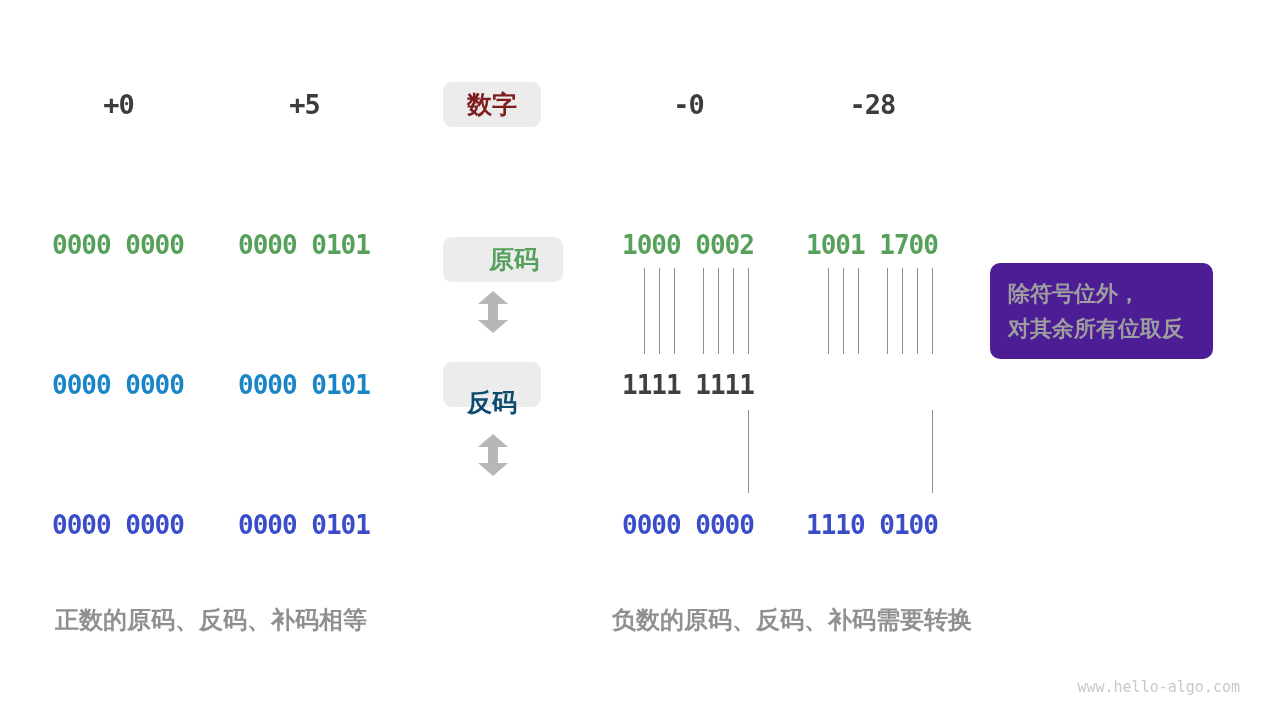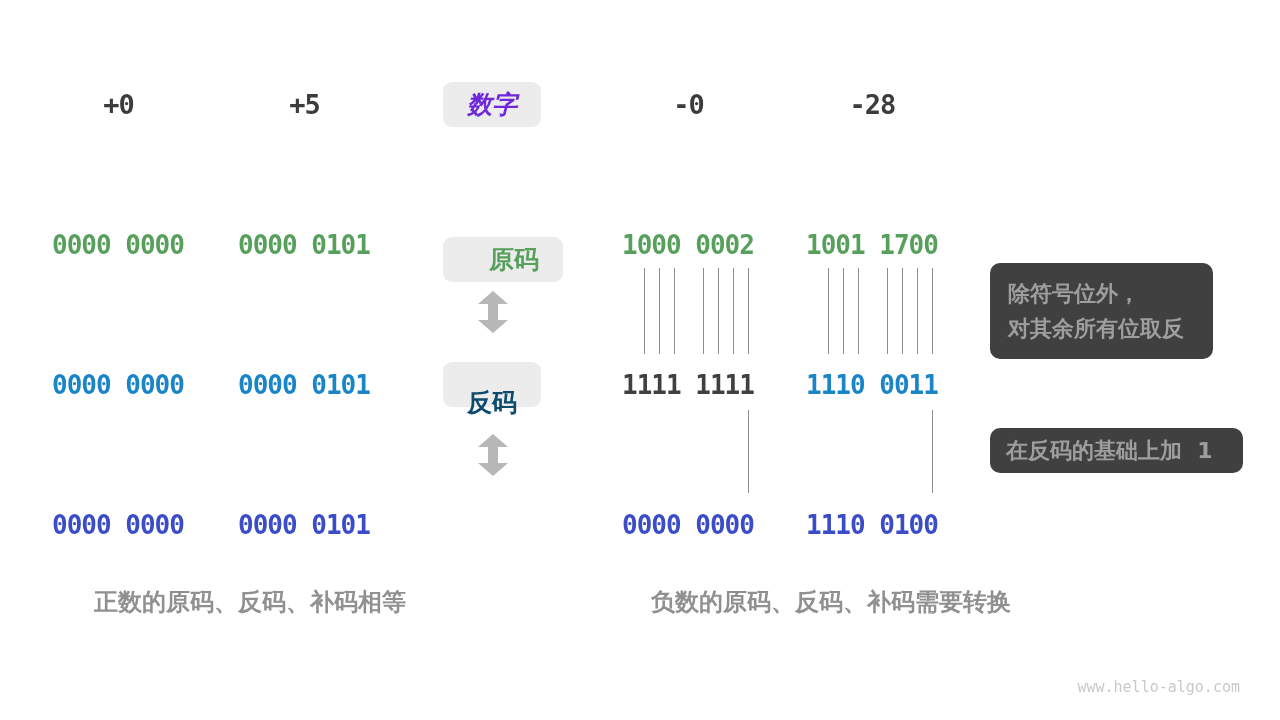--- a/index.html
+++ b/index.html
@@ -25,61 +25,60 @@
 
   
   .tick{position:absolute;width:1px;background:#8E8E8E;}
   .tick-a{top:268px;height:86px;}
   .tick-b{top:410px;height:83px;}
 
   
   .updown{position:absolute;left:477px;width:32px;height:42px;}
 
   
-  .note{position:absolute;background:#404040;border-radius:10px;color:#9E9E9E;
+  .note{position:absolute;background:#4c1d95;border-radius:10px;color:#9E9E9E;
         font-weight:bold;font-size:22px;}
   .note1{left:990px;top:263px;width:223px;height:96px;display:flex;
          flex-direction:column;justify-content:center;padding-left:18px;
          box-sizing:border-box;line-height:35px;}
   .note2{left:990px;top:428px;width:253px;height:45px;display:flex;
          align-items:center;padding-left:16px;box-sizing:border-box;white-space:pre;}
 
   
-  .caption{position:absolute;top:586px;font-weight:bold;font-size:24px;color:#909090;margin-left:39px;}
+  .caption{position:absolute;top:604px;font-weight:bold;font-size:24px;color:#909090;}
   .caption-left{left:55px;} .caption-right{left:612px;}
 
   
   .watermark{position:absolute;right:40px;top:678px;
              font-family:"DejaVu Sans Mono",monospace;font-size:15px;color:#C9C9C9;}
 </style>
 </head>
 <body>
 
 <div id="canvas">
 
   <div class="num-header c0">+0</div>
   <div class="num-header c1">+5</div>
   <div class="num-header c2">-0</div>
   <div class="num-header c3">-28</div>
   <div class="pill" style="top:82px;">
-    <span style="color: #6d28d9; font-style: italic;">数字</span>
+    <span style="color: #7f1d1d;">数字</span>
   </div>
 
   <div class="binval row0 c0" style="color: rgb(86, 160, 92);">0000 0000</div>
   <div class="binval row0 c1" style="color: rgb(86, 160, 92);">0000 0101</div>
   <div class="binval row0 c2" style="color: rgb(86, 160, 92);">1000 0002</div>
   <div class="binval row0 c3" style="color: rgb(86, 160, 92);">1001 1700</div>
   <div class="pill" style="top:237px;padding-left:22px;">
     <span style="color: rgb(86, 160, 92);">原码</span>
   </div>
 
   <div class="binval row1 c0" style="color: rgb(25, 133, 199);">0000 0000</div>
   <div class="binval row1 c1" style="color: rgb(25, 133, 199);">0000 0101</div>
   <div class="binval row1 c2" style="color: #404040;">1111 1111</div>
-  <div class="binval row1 c3" style="color: rgb(25, 133, 199);">1110 0011</div>
   <div class="pill" style="top:362px;">
     <span style="color: #0c4a6e; margin-top: 36px;">反码</span>
   </div>
 
   <div class="binval row2 c0" style="color: rgb(58, 76, 200);">0000 0000</div>
   <div class="binval row2 c1" style="color: rgb(58, 76, 200);">0000 0101</div>
   <div class="binval row2 c2" style="color: rgb(58, 76, 200);">0000 0000</div>
   <div class="binval row2 c3" style="color: rgb(58, 76, 200);">1110 0100</div>
 
   <svg class="updown" style="top:291px;" viewBox="0 0 32 42">
@@ -104,22 +103,19 @@
   <div class="tick tick-a" style="left:917px;"></div>
   <div class="tick tick-a" style="left:932px;"></div>
 
   <div class="tick tick-b" style="left:748px;"></div>
   <div class="tick tick-b" style="left:932px;"></div>
 
   <div class="note note1">
     <span>除符号位外，</span>
     <span>对其余所有位取反</span>
   </div>
-  <div class="note note2">
-    <span>在反码的基础上加  1</span>
-  </div>
 
   <div class="caption caption-left">正数的原码、反码、补码相等</div>
   <div class="caption caption-right">负数的原码、反码、补码需要转换</div>
 
   <div class="watermark">www.hello-algo.com</div>
 
 </div>
 
 </body></html>

